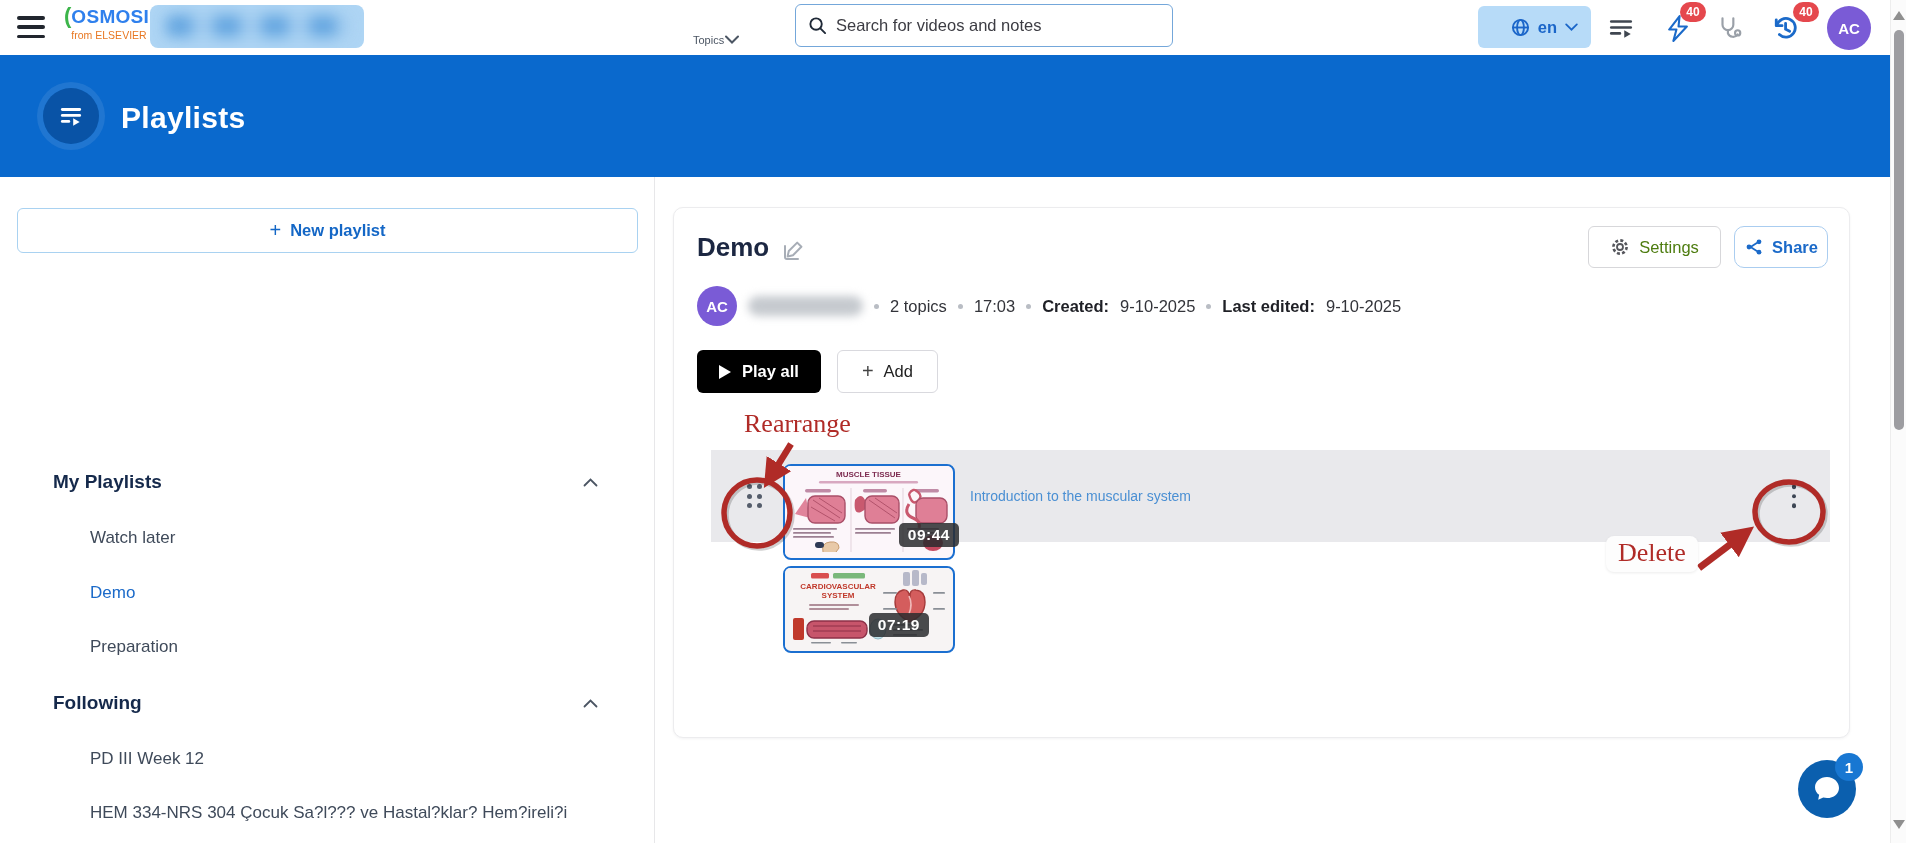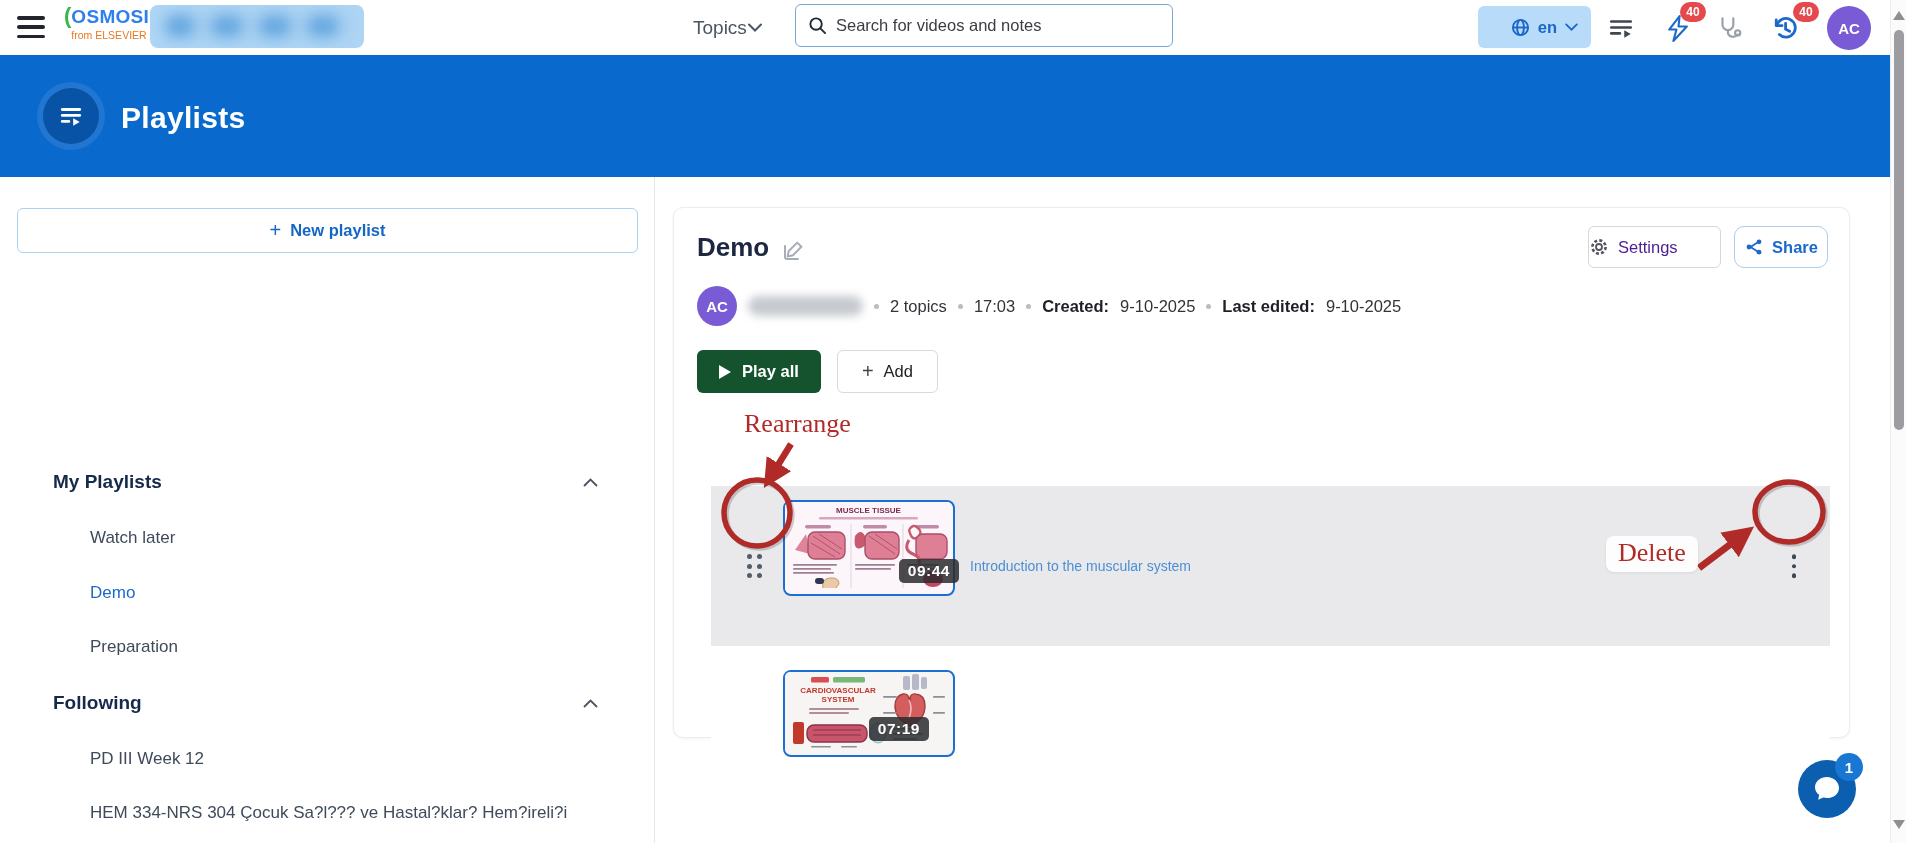--- a/index.html
+++ b/index.html
@@ -12,21 +12,21 @@
   #navbar { position:absolute; left:0; top:0; width:1890px; height:55px; background:#fff; }
   #hamburger { position:absolute; left:17px; top:16px; width:28px; height:22px; display:flex; flex-direction:column; justify-content:space-between; cursor:pointer; }
   #hamburger span { display:block; height:3.5px; background:#21262e; border-radius:2px; }
   #logo { position:absolute; left:64px; top:5px; width:90px; text-align:center; line-height:1; }
   #logo .mark { color:#3cb54a; font-weight:bold; font-size:22px; }
   #logo .brand { color:#2f80ed; font-weight:bold; font-size:19px; letter-spacing:.3px; }
   #logo .tagline { display:block; color:#e87722; font-size:10.5px; margin-top:3px; }
   #nav-chip { position:absolute; left:150px; top:5px; width:214px; height:43px; border-radius:8px; background:#aed5f4; overflow:hidden; }
   #nav-chip .blur { margin:10px 16px; height:22px; border-radius:6px;
      background:repeating-linear-gradient(90deg,#5a9fdd 0 26px,#9cc8ee 26px 48px); filter:blur(7px); opacity:.85; }
-  #topics { position:absolute; left:693px; top:0; height:55px; display:flex; align-items:center; gap:1px; cursor:pointer; color:#4b5563; font-size:19px; }
+  #topics { position:absolute; left:693px; top:12px; height:55px; display:flex; align-items:center; gap:1px; cursor:pointer; color:#4b5563; font-size:11px; }
   #searchbox { position:absolute; left:795px; top:4px; width:378px; height:43px; border:1.6px solid #74a7da; border-radius:6px; background:#fff; display:flex; align-items:center; padding:0 12px; gap:9px; }
   #searchbox input { border:none; outline:none; font-size:16.5px; color:#333; width:300px; font-family:inherit; background:transparent; }
   #searchbox input::placeholder { color:#3c3c43; opacity:1; }
   #lang-chip { position:absolute; left:1478px; top:6px; width:113px; height:42px; background:#b7dbf8; border-radius:6px; display:flex; align-items:center; justify-content:center; gap:8px; cursor:pointer; color:#1b66c9; font-weight:bold; font-size:16.5px;padding-left:20px; }
   .nav-icon { position:absolute; top:13px; width:30px; height:30px; display:flex; align-items:center; justify-content:center; cursor:pointer; }
   #icon-queue { left:1606px; }
   #icon-lightning { left:1662px; }
   #icon-steth { left:1714px; }
   #icon-history { left:1770px; }
   .nav-badge { position:absolute; top:2px; min-width:26px; height:20px; background:#e5484d; color:#fff; font-size:12px; font-weight:bold; border-radius:10px; display:flex; align-items:center; justify-content:center; padding:0 5px; }
@@ -41,35 +41,35 @@
   #sidebar { position:absolute; left:0; top:177px; width:655px; height:666px; background:#fff; border-right:1px solid #e7e7e9; }
   #new-playlist { position:absolute; left:17px; top:31px; width:621px; height:45px; border:1px solid #a9d2f1; border-radius:6px; background:#fff; color:#1467c6; font-size:16.5px; font-weight:bold; display:flex; align-items:center; justify-content:center; gap:9px; cursor:pointer; font-family:inherit; }
   #new-playlist .plus { font-size:20px; font-weight:normal; }
   .side-header { position:absolute; left:53px; width:545px; font-size:19px; font-weight:bold; color:#15294b; display:flex; justify-content:space-between; align-items:center; cursor:pointer; }
   .side-item { position:absolute; left:90px; font-size:17px; color:#3f4a5a; cursor:pointer; white-space:nowrap; }
   .side-item.active { color:#1b6ac9; }
   
   #card { position:absolute; left:673px; top:207px; width:1177px; height:531px; background:#fff; border:1px solid #ececee; border-radius:10px; box-shadow:0 1px 3px rgba(16,24,40,.05); }
   #pl-title { position:absolute; left:23px; top:24px; font-size:26px; font-weight:bold; color:#1c2742; }
   #edit-btn { position:absolute; left:107px; top:31px; width:24px; height:24px; cursor:pointer; }
-  #btn-settings { position:absolute; left:914px; top:18px; width:133px; height:42px; border:1px solid #d7d7da; border-radius:6px; background:#fff; color:#4c1d95; font-size:16.5px; display:flex; align-items:center; justify-content:flex-start; gap:9px; cursor:pointer; font-family:inherit; }
+  #btn-settings { position:absolute; left:914px; top:18px; width:133px; height:42px; border:1px solid #d7d7da; border-radius:6px; background:#fff; color:#4d7c0f; font-size:16.5px; display:flex; align-items:center; justify-content:center; gap:9px; cursor:pointer; font-family:inherit; }
   #btn-share { position:absolute; left:1060px; top:18px; width:94px; height:42px; border:1px solid #aacdf0; border-radius:10px; background:#fff; color:#1b6ac9; font-size:16.5px; font-weight:bold; display:flex; align-items:center; justify-content:center; gap:8px; cursor:pointer; font-family:inherit; }
   #meta-row { position:absolute; left:23px; top:78px; height:40px; display:flex; align-items:center; gap:11px; font-size:16.5px; color:#33343a; }
   #meta-avatar { width:40px; height:40px; border-radius:50%; background:#7a5bd6; color:#fff; font-weight:bold; font-size:15px; display:flex; align-items:center; justify-content:center; }
   #meta-name { width:115px; height:20px; border-radius:10px; background:#c6cacf; filter:blur(4px); }
   .dot-sep { width:5px; height:5px; border-radius:50%; background:#b9bdc4; }
   .meta-b { font-weight:bold; color:#1f2026; }
   #actions-row { position:absolute; left:23px; top:142px; display:flex; gap:16px; }
-  #btn-playall { height:43px; padding:0 22px; background:#14532d; border:none; border-radius:6px; color:#fff; font-size:16.5px; font-weight:bold; display:flex; align-items:center; gap:11px; cursor:pointer; font-family:inherit; }
+  #btn-playall { height:43px; padding:0 22px; background:#000000; border:none; border-radius:6px; color:#fff; font-size:16.5px; font-weight:bold; display:flex; align-items:center; gap:11px; cursor:pointer; font-family:inherit; }
   #btn-playall .tri { width:0; height:0; border-left:12px solid #fff; border-top:7.5px solid transparent; border-bottom:7.5px solid transparent; }
   #btn-add { height:43px; padding:0 24px; background:#fff; border:1px solid #d9d9de; border-radius:6px; color:#222; font-size:16.5px; display:flex; align-items:center; gap:10px; cursor:pointer; font-family:inherit; }
   #btn-add .plus { font-size:20px; color:#444; }
   #rows { position:absolute; left:37px; top:242px; width:1119px; }
   .pl-row { position:relative; width:100%; }
-  #row-0 { height:160px; background:#e9e9ec;margin-top:36px; }
+  #row-0 { height:92px; background:#e9e9ec; }
   #row-1 { height:95px; margin-top:20px; background:#fff;text-align:right; }
   #drag-handle { position:absolute; left:36px; top:50%; transform:translateY(-50%); display:grid; grid-template-columns:5px 5px; gap:4.5px; cursor:grab; }
   #drag-handle i { width:5px; height:5px; border-radius:50%; background:#555d6b; }
   .thumb { position:absolute; left:72px; border:2.5px solid #1b6fd0; border-radius:8px; overflow:visible; background:#fcf6fa; cursor:pointer; }
   #thumb-0 { top:14px; width:172px; height:96px; }
   #thumb-1 { top:4px; width:172px; height:87px; background:#f7f4f4; }
   .thumb svg { display:block; border-radius:5px; }
   .dur-badge { position:absolute; background:rgba(42,43,46,.85); color:#fff; font-size:15.5px; font-weight:bold; padding:3px 9px; border-radius:5px; letter-spacing:.5px; }
   #dur-0 { right:-6px; bottom:11px; }
   #dur-1 { right:24px; bottom:14px; }

